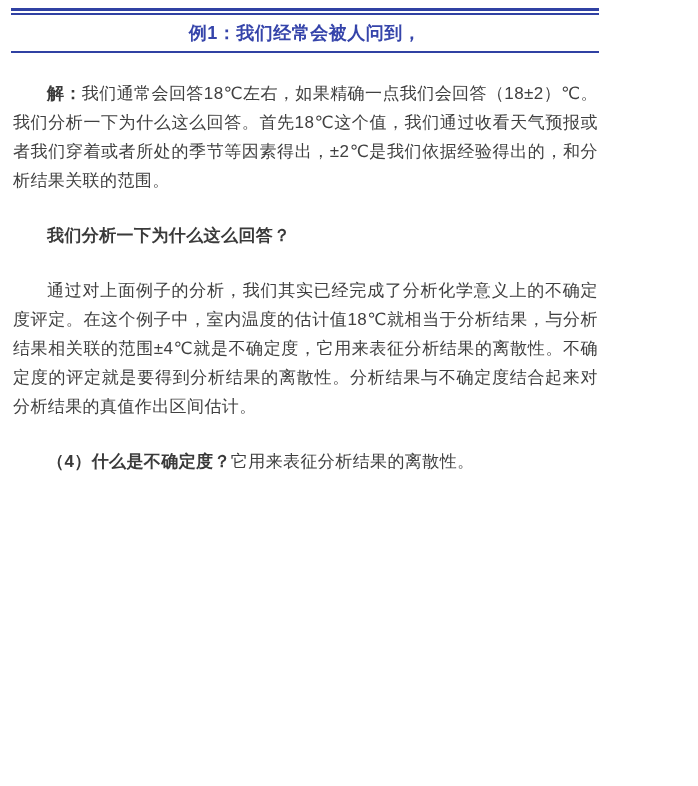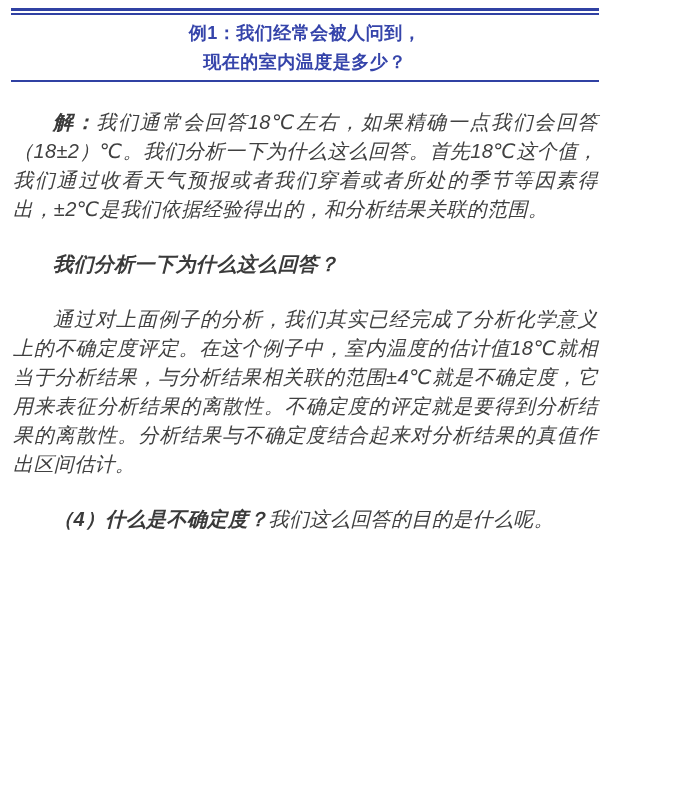--- a/index.html
+++ b/index.html
@@ -30,24 +30,23 @@
     color:var(--accent);
     font-size:18px;
     line-height:29px;
     font-weight:bold;
     letter-spacing:0.5px;
   }
   .title .title-line{display:block;}
   
   .content{
     padding:26px 12px 4px 13px;
-    font-size:20px;
+    font-size:17px;
     color:var(--body-text);
     letter-spacing:0.4px;
-    font-style:italic;
   }
   .content p{
     margin:0 0 26px;
     line-height:29px;
     text-indent:2em;
     text-align:justify;
   }
   .content p:last-child{margin-bottom:0;}
   .subhead{
     font-weight:bold;
@@ -61,32 +60,31 @@
 </head>
 <body>
 
 <div class="page">
 
   <header>
     <div class="rule rule-thick"></div>
     <div class="rule rule-thin"></div>
     <h1 class="title">
       <span class="title-line">例1：我们经常会被人问到，</span>
-      <span class="title-line">现在的室内温度是多少？</span>
     </h1>
     <div class="rule rule-bottom"></div>
   </header>
 
   <main class="content">
 
     <p><strong>解：</strong><span>我们通常会回答18℃左右，如果精确一点我们会回答（18±2）℃。我们分析一下为什么这么回答。首先18℃这个值，我们通过收看天气预报或者我们穿着或者所处的季节等因素得出，±2℃是我们依据经验得出的，和分析结果关联的范围。</span></p>
 
     <p class="subhead">我们分析一下为什么这么回答？</p>
 
 
     <p>通过对上面例子的分析，我们其实已经完成了分析化学意义上的不确定度评定。在这个例子中，室内温度的估计值18℃就相当于分析结果，与分析结果相关联的范围±4℃就是不确定度，它用来表征分析结果的离散性。不确定度的评定就是要得到分析结果的离散性。分析结果与不确定度结合起来对分析结果的真值作出区间估计。</p>
 
 
-    <p><strong>（4）什么是不确定度？</strong><span>我们这么回答的目的是什么呢。</span></p>
+    <p><strong>（4）什么是不确定度？</strong><span>它用来表征分析结果的离散性。</span></p>
 
 
   </main>
 </div>
 
 </body></html>

